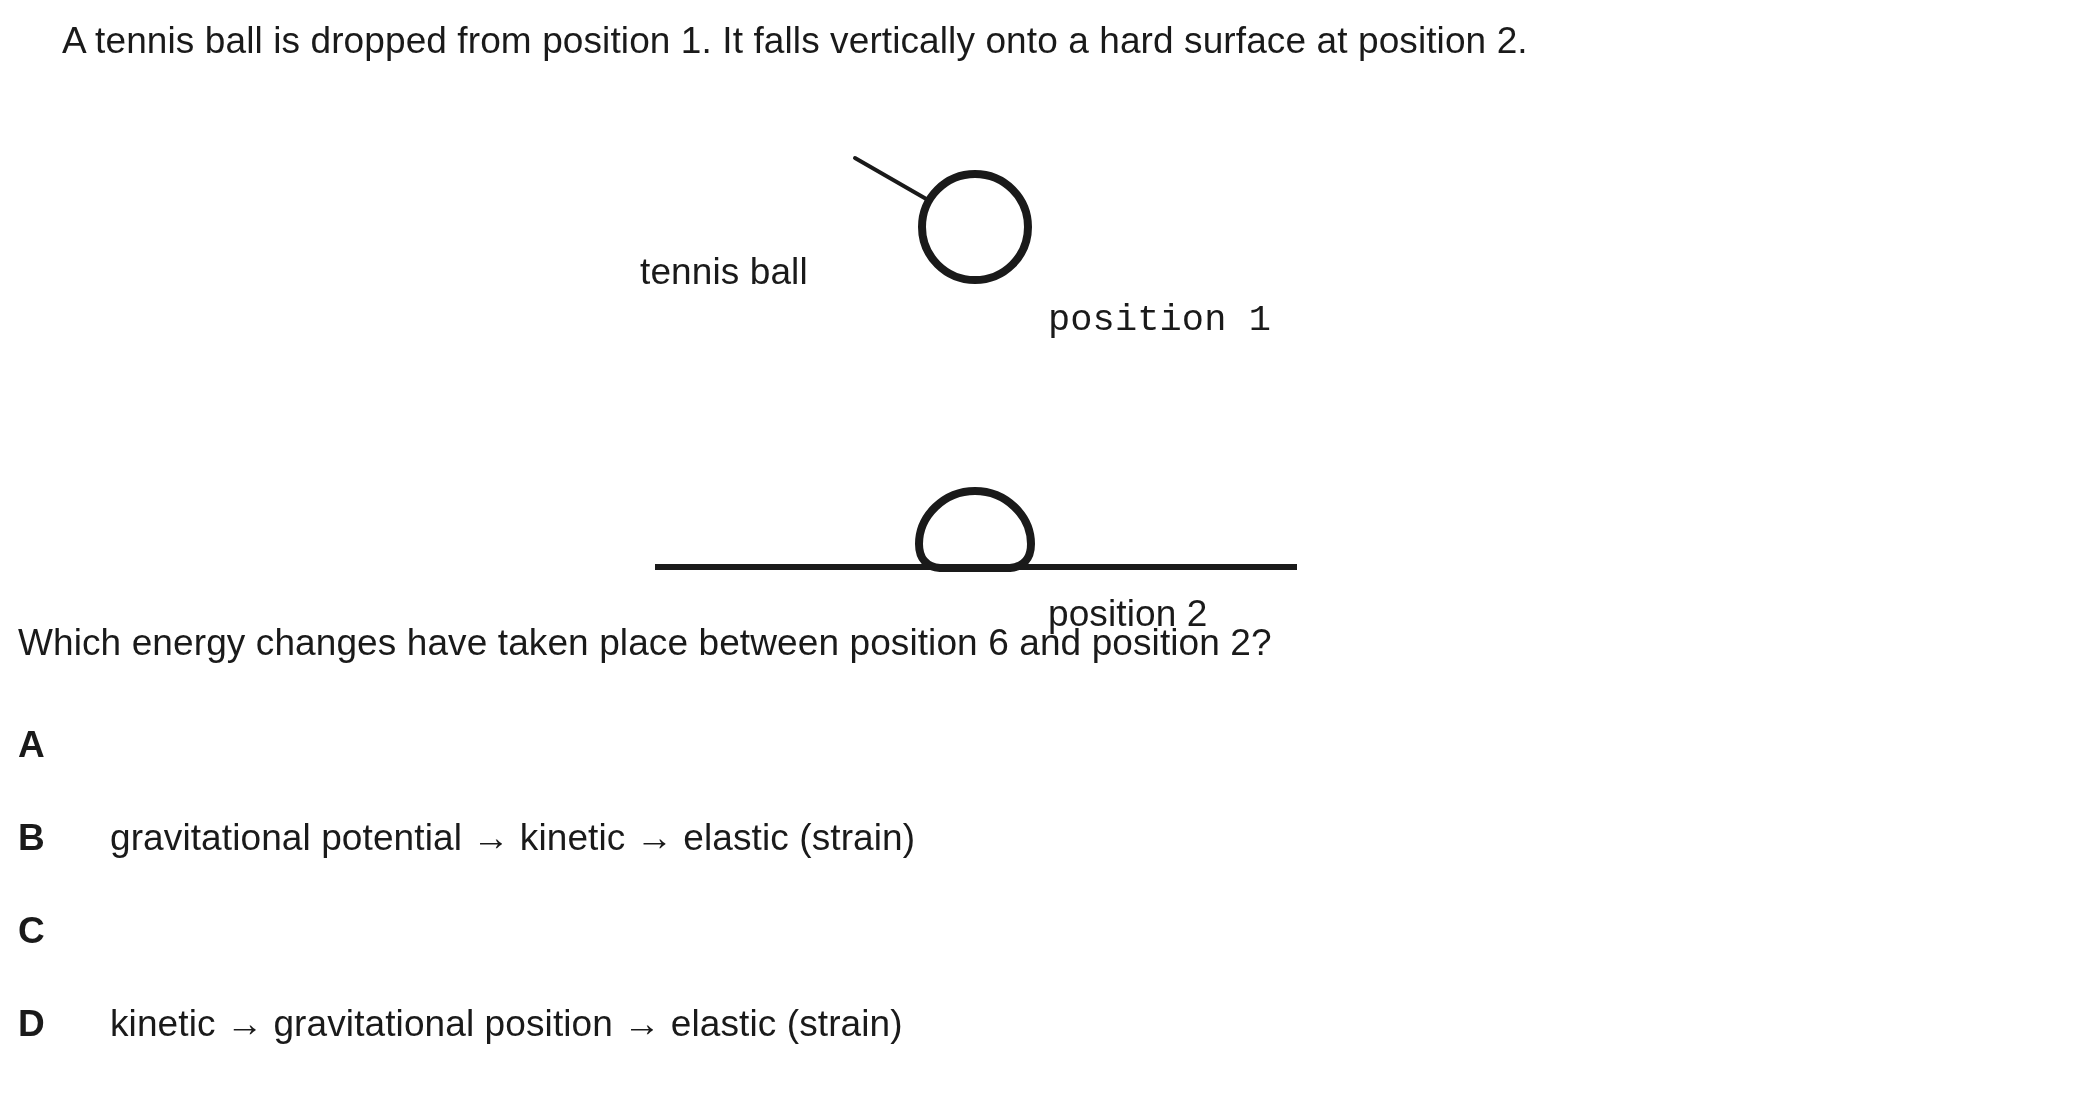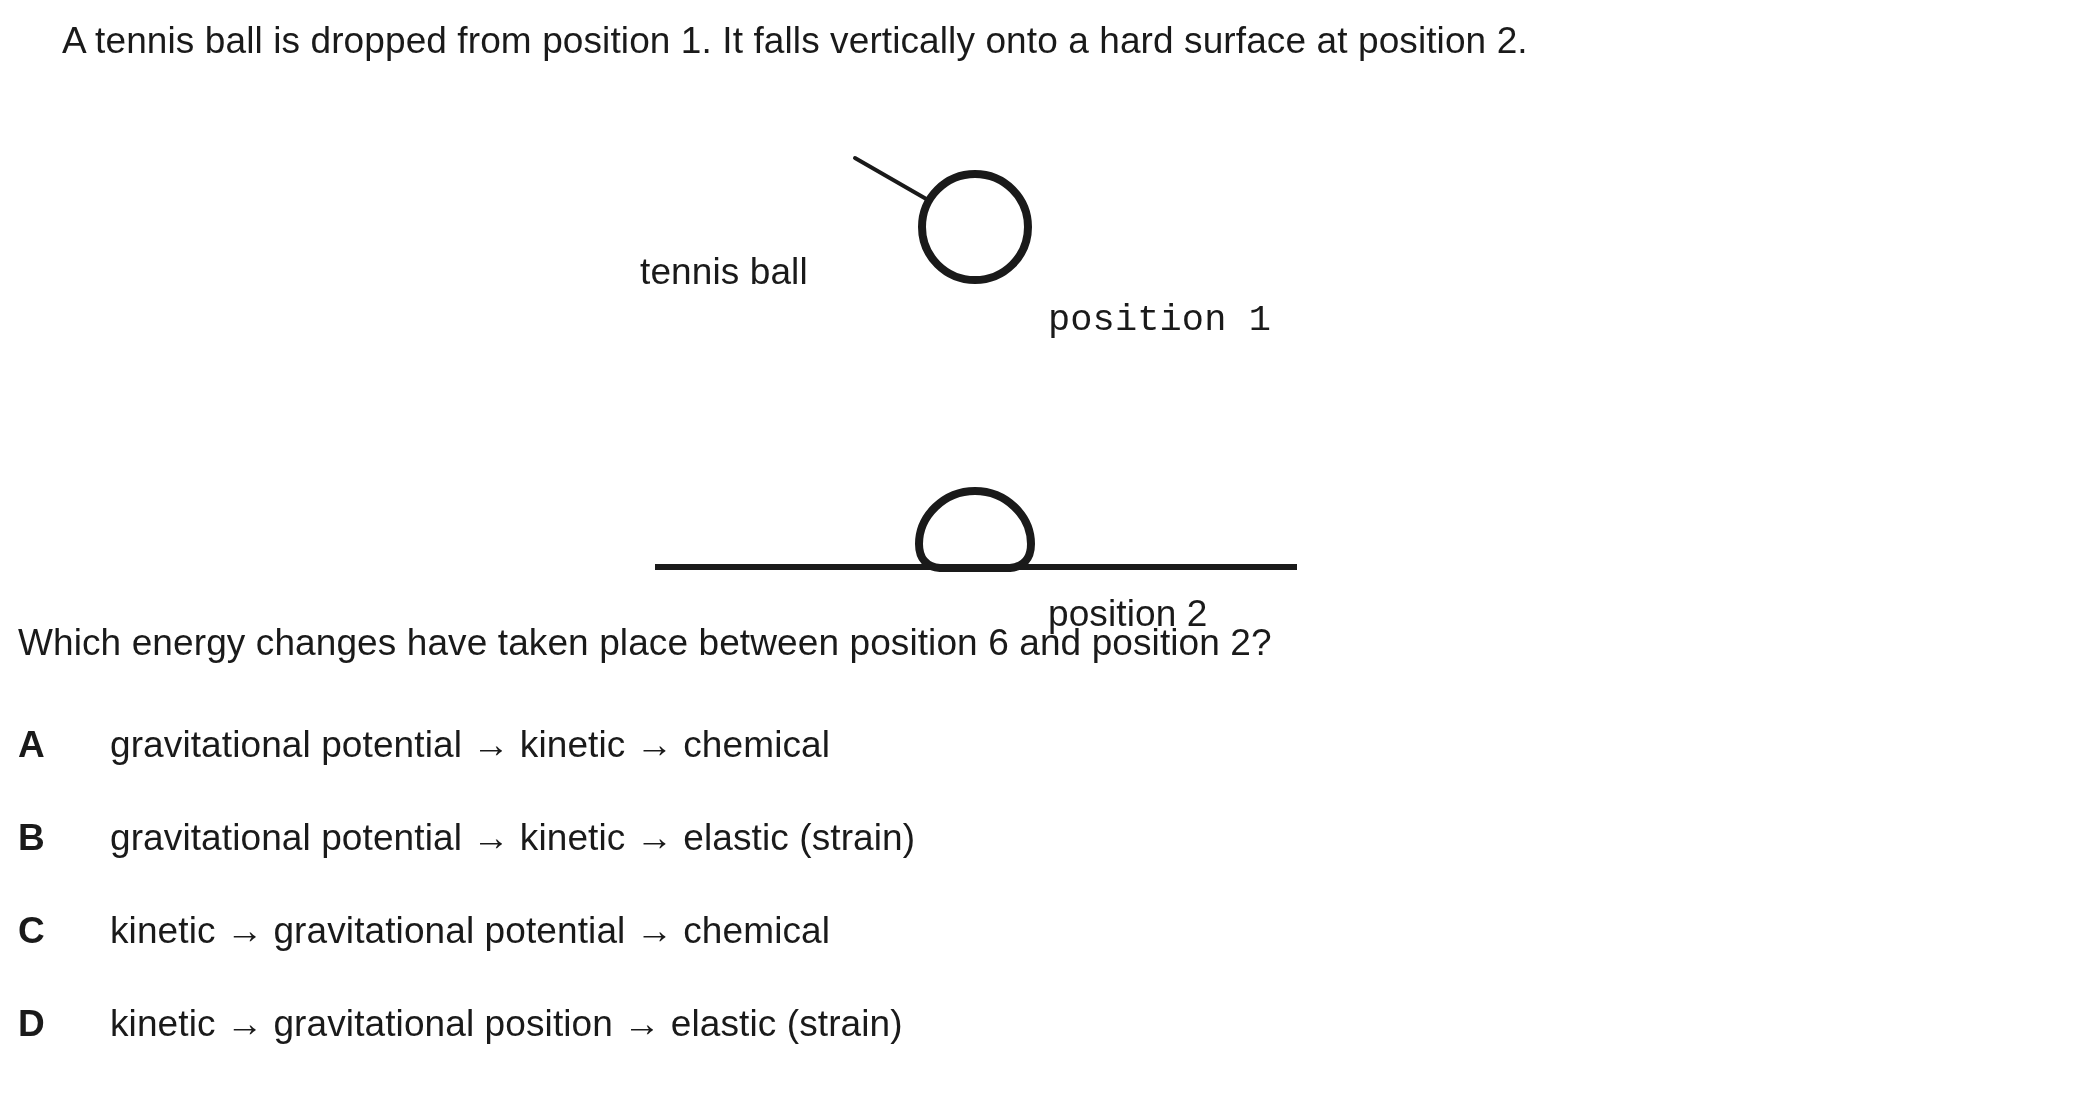--- a/index.html
+++ b/index.html
@@ -151,31 +151,29 @@
 
     <div class="diag-label label-position-2">position 2</div>
   </div>
 
   <div class="question">Which energy changes have taken place between position 6 and position 2?</div>
 
   <div class="options">
 
     <div class="option-row">
       <span class="option-letter">A</span>
-      <span class="option-text">gravitational potential → kinetic → chemical</span>
     </div>
 
     <div class="option-row">
       <span class="option-letter">B</span>
       <span class="option-text">gravitational potential → kinetic → elastic (strain)</span>
     </div>
 
     <div class="option-row">
       <span class="option-letter">C</span>
-      <span class="option-text">kinetic → gravitational potential → chemical</span>
     </div>
 
     <div class="option-row">
       <span class="option-letter">D</span>
       <span class="option-text">kinetic → gravitational position → elastic (strain)</span>
     </div>
 
   </div>
 
 </div>

